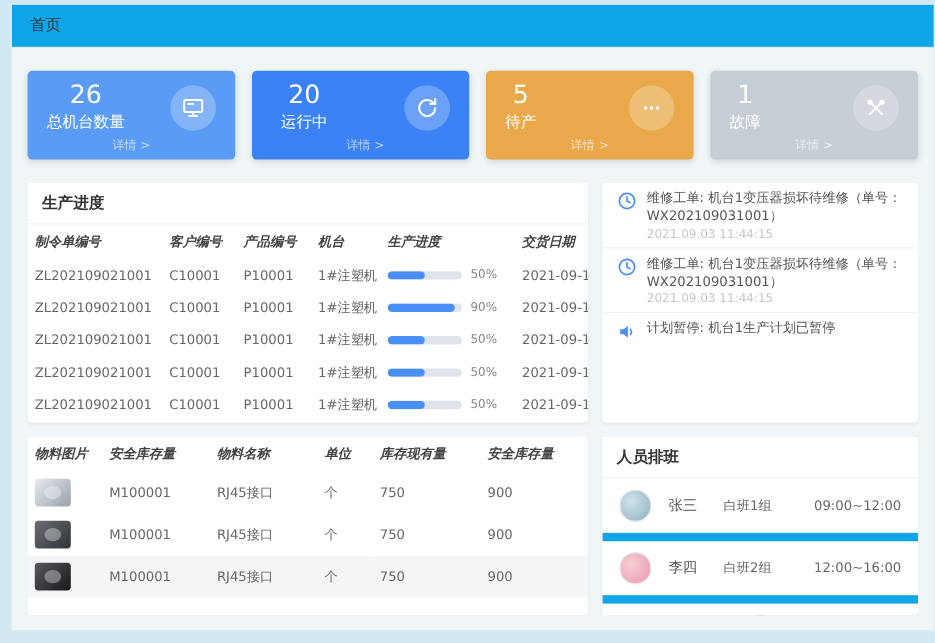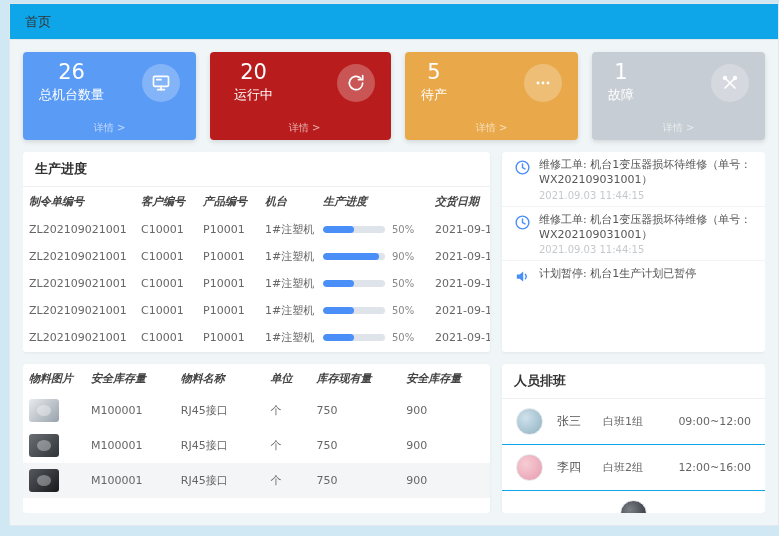--- a/index.html
+++ b/index.html
@@ -15,21 +15,21 @@
     border:1px solid #e3e8ec;
   }
   .topbar {
     background:#0ea5e9; height:36px; line-height:35px; padding:0 15px;
     font-size:13px; color:#333; border-bottom:1px solid #e4e7ea; flex:none;
   }
   .topbar .tab { display:inline-block; cursor:pointer; }
   .content { flex:1; padding:12px 13px; display:flex; flex-direction:column; gap:12px; overflow:hidden; }
 
   
-  .cards { display:flex; gap:14px; height:88px; flex:none; }
+  .cards { display:flex; gap:14px; height:88px; flex:none;align-items:center; }
   .card {
     flex:1; border-radius:4px; color:#fff; display:flex; flex-direction:column;
     padding:9px 16px 0; box-shadow:0 2px 5px rgba(0,0,0,0.12); cursor:pointer;
   }
   .card-main { display:flex; align-items:center; justify-content:space-between; }
   .card-left { text-align:center; }
   .card-num { font-size:21px; line-height:1.1; }
   .card-label { font-size:13px; margin-top:2px; }
   .icon-circle {
     width:38px; height:38px; border-radius:50%; background:rgba(255,255,255,0.25);
@@ -76,21 +76,21 @@
   .inv-table th:nth-child(1){width:62px;} .inv-table th:nth-child(4){width:46px;}
   .inv-table tr.hl { background:#f3f5f7; }
   .mat-img { width:30px; height:23px; border-radius:3px; position:relative; overflow:hidden; }
   .mat-img.m0 { background:linear-gradient(135deg,#e8ebee,#98a2ab); }
   .mat-img.m1 { background:linear-gradient(135deg,#6b6f74,#2e3338); }
   .mat-img.m2 { background:linear-gradient(135deg,#55595e,#17191c); }
   .mat-img::after { content:""; position:absolute; left:8px; top:6px; width:14px; height:11px;
     border-radius:50%; background:rgba(255,255,255,0.35); }
 
   
-  .person { display:flex; align-items:center; padding:9px 14px; border-bottom:1px solid #0ea5e9; }
+  .person { display:flex; align-items:center; padding:9px 14px; border-bottom:7px solid #0ea5e9; }
   .person:last-child { border-bottom:none;flex-direction:column; }
   .avatar { width:27px; height:27px; border-radius:50%; flex:none; border:1px solid #e5e8eb; }
   .avatar.a0 { background:radial-gradient(circle at 35% 35%, #cfe2ec, #8fb0c2); }
   .avatar.a1 { background:radial-gradient(circle at 35% 35%, #f6cdd4, #e79aae); }
   .avatar.a2 { background:radial-gradient(circle at 35% 35%, #7a7f86, #26292e); }
   .p-name { font-size:12px; color:#555; width:46px; margin-left:14px; }
   .p-shift { font-size:11px; color:#666; width:66px; }
   .p-time { font-size:11px; color:#666; margin-left:auto; }
 </style>
 </head>
@@ -116,21 +116,21 @@
               <rect x="3" y="4" width="18" height="12" rx="1.5"></rect>
                 <path d="M8 20h8"></path>
                 <path d="M12 16v4"></path>
                 <path d="M7 8h5"></path>
             </svg>
           </div>
         </div>
         <div class="card-detail">详情 &gt;</div>
       </div>
 
-      <div class="card" style="background: #b91c1c; padding-left: 24px;">
+      <div class="card" style="background: #3b82f6; padding-left: 24px;">
         <div class="card-main">
           <div class="card-left">
             <div class="card-num">20</div>
             <div class="card-label">运行中</div>
           </div>
           <div class="icon-circle">
             <svg viewBox="0 0 24 24" fill="none" stroke="#fff" stroke-width="2" stroke-linecap="round">
               <path d="M20 12a8 8 0 1 1-2.4-5.7"></path>
                 <path d="M20 3v5h-5"></path>
             </svg>

